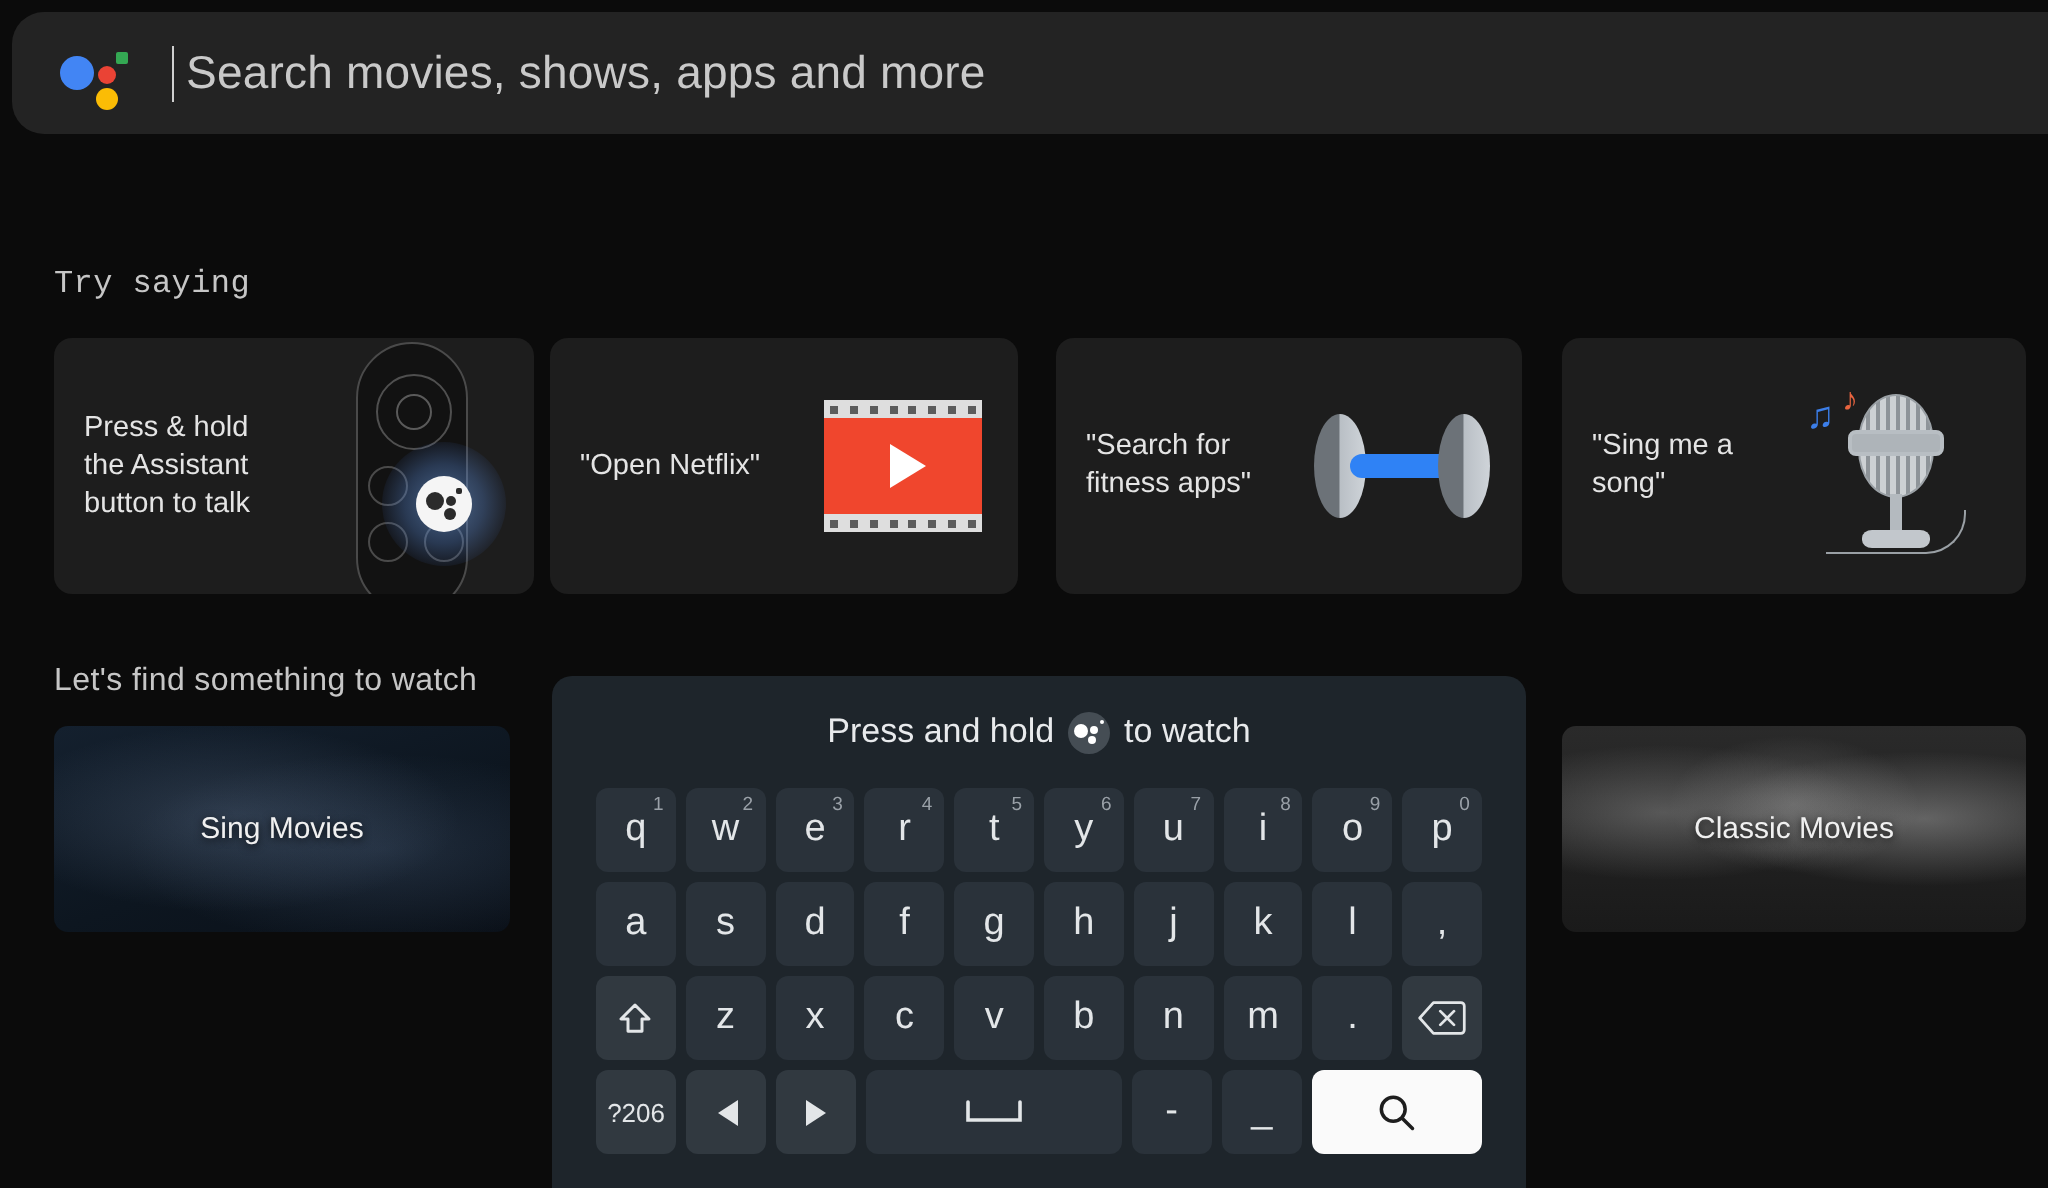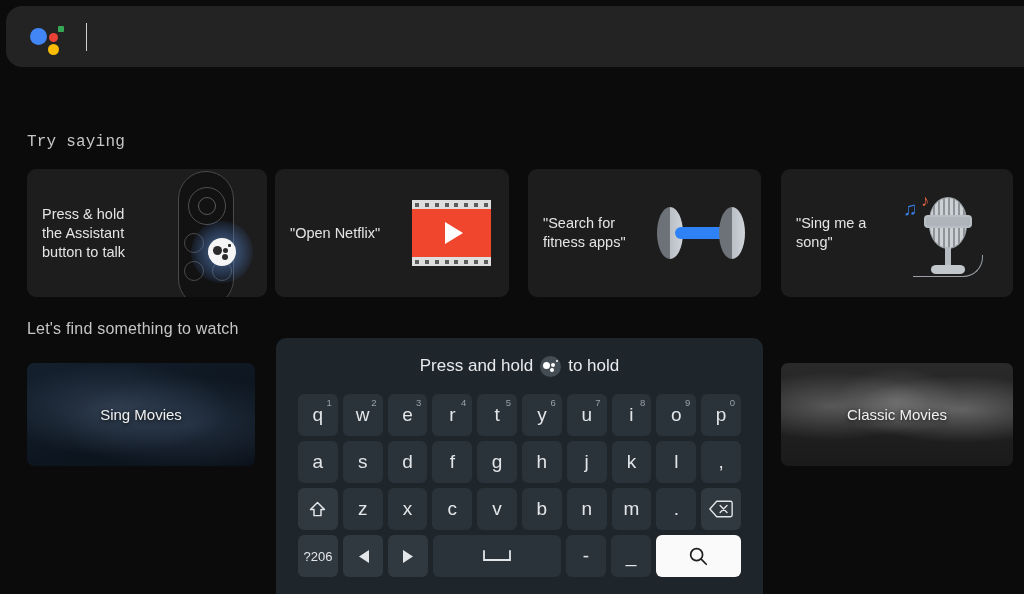--- a/index.html
+++ b/index.html
@@ -30,21 +30,21 @@
   }
   #search-placeholder {
     margin-left: 6px; color: #c9c9c9; font-size: 23px; letter-spacing: .1px;
   }
 
   
   .section-title {
     position: absolute; color: #c6c6c6; font-size: 16px; letter-spacing: .2px;
   }
   #try-saying-title { left: 27px; top: 133px; font-family: Liberation Mono, monospace; }
-  #watch-title { left: 27px; top: 320px; text-align: center; }
+  #watch-title { left: 27px; top: 332px; text-align: center; }
 
   
   .sugg-card {
     position: absolute; top: 169px; height: 128px;
     background: #1d1d1d; border-radius: 9px;
     display: flex; align-items: center; overflow: hidden;
   }
   .sugg-text {
     color: #e4e4e4; font-size: 14.5px; line-height: 19px;
     margin-left: 15px; width: 108px; flex: none; white-space: pre-line;
@@ -206,20 +206,21 @@
 <body>
 
 <div id="search-bar">
   <span id="assistant-logo">
     <i class="al-blue"></i>
       <i class="al-red"></i>
       <i class="al-green"></i>
       <i class="al-yellow"></i>
   </span>
   <span id="search-caret"></span>
+  <span id="search-placeholder">Search movies, shows, apps and more</span>
 </div>
 
 <div class="section-title" id="try-saying-title">Try saying</div>
 
 <div class="sugg-card" id="card-assistant">
   <div class="sugg-text">Press &amp; hold
 the Assistant
 button to talk</div>
   <div class="sugg-art">
     <div class="remote-body"></div>
@@ -308,21 +309,21 @@
 
 <div id="keyboard-panel">
   <div id="kb-hint">
     <span>Press and hold</span>
     <span id="kb-hint-assistant">
       <i class="ka-b"></i>
         <i class="ka-r"></i>
         <i class="ka-g"></i>
         <i class="ka-y"></i>
     </span>
-    <span>to hold</span>
+    <span>to watch</span>
   </div>
   <div id="kb-rows">
       <div class="kb-row">
         <div class="key">
           <span>q</span>
           <sup>1</sup>
         </div>
         <div class="key">
           <span>w</span>
           <sup>2</sup>

